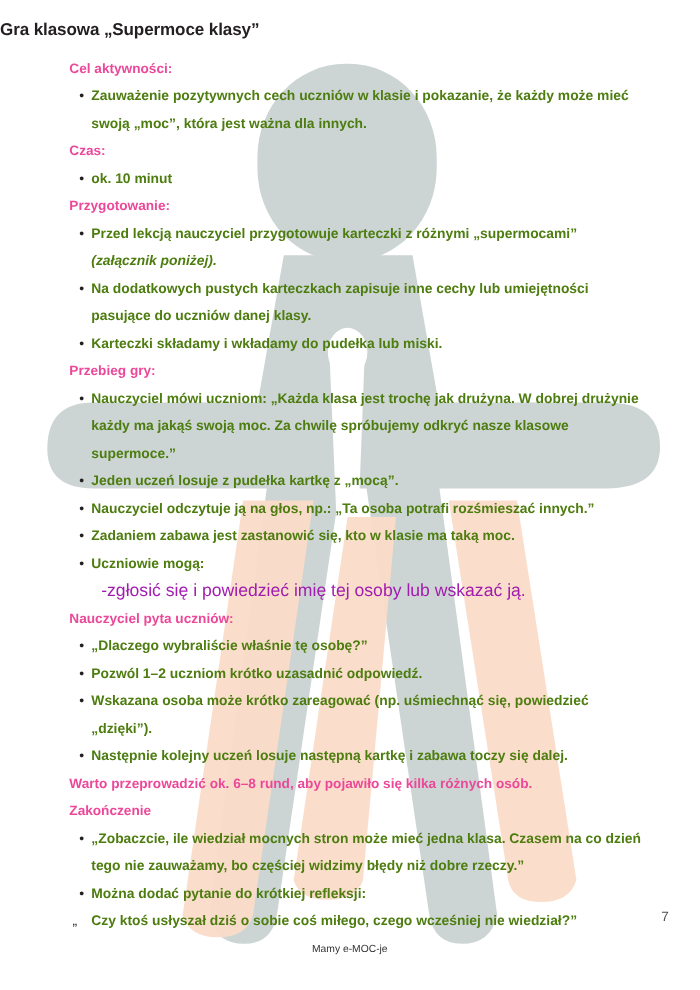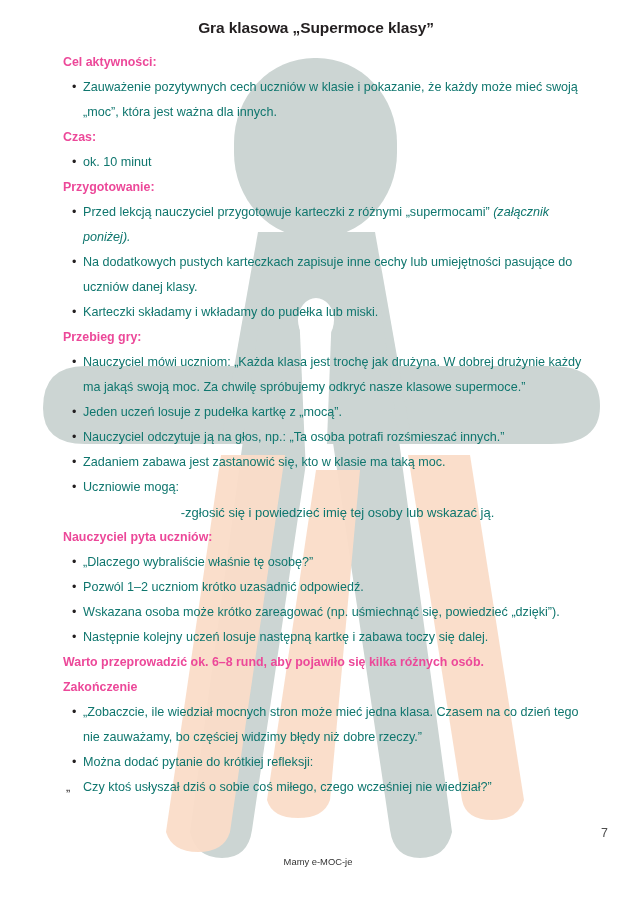--- a/index.html
+++ b/index.html
@@ -37,21 +37,21 @@
     width: 636px;
     height: 900px;
     z-index: 2;
   }
 
   .doc-title {
     position: absolute;
     left: 0;
     top: 19px;
     width: 632px;
-    text-align: center;
+    text-align: left;
     font-size: 15.5px;
     font-weight: bold;
     color: #231f20;
     letter-spacing: -0.1px;
   }
 
   .body-block {
     position: absolute;
     left: 63px;
     top: 50px;
@@ -78,32 +78,32 @@
     font-size: 12.6px;
     line-height: 25px;
     color: #231f20;
     text-align: left;
     padding-left: 9px;
     box-sizing: border-box;
   }
   .bullet-text {
     font-size: 12.6px;
     line-height: 25px;
-    color: #0f766e;
+    color: #4d7c0f;
     flex: 1;
+    font-weight: bold;
   }
   .bullet-text .ital { font-style: italic; }
 
   .plain-row {
-    font-size: 13px;
-    line-height: 25px;
-    color: #0f766e;
+    font-size: 16px;
+    line-height: 25px;
+    color: #a21caf;
     margin: 0;
     padding-left: 29px;
-    text-align: center;
   }
 
   .quote-row {
     display: flex;
     align-items: flex-start;
     margin: 0;
   }
   .quote-mark {
     width: 20px;
     min-width: 20px;

